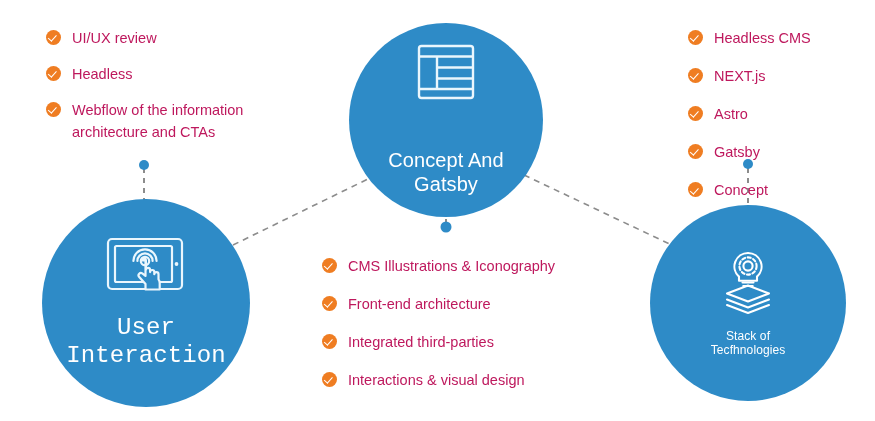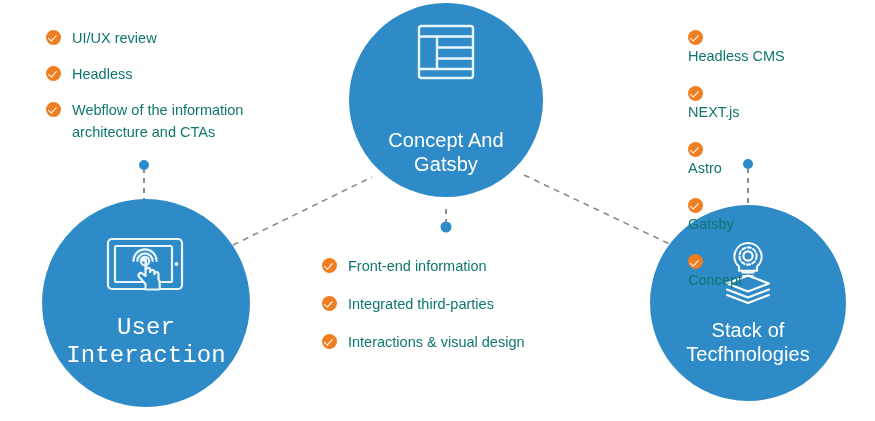--- a/index.html
+++ b/index.html
@@ -31,31 +31,31 @@
     line-height:0;
   }
   .node-label{
     color:#ffffff;
     text-align:center;
     font-weight:400;
     letter-spacing:.1px;
     line-height:1.18;
   }
 
-  #node-center{left:349px;top:3px;width:194px;height:194px;gap:34px;}
+  #node-center{left:349px;top:23px;width:194px;height:194px;gap:34px;}
   #node-center .node-icon{margin-bottom:14px;}
   #node-center .node-label{font-size:20px;}
 
   #node-left{left:42px;top:199px;width:208px;height:208px;}
   #node-left .node-icon{margin-bottom:16px;}
   #node-left .node-label{font-size:24px;font-family:Liberation Mono, monospace;}
 
   #node-right{left:650px;top:205px;width:196px;height:196px;}
   #node-right .node-icon{margin-bottom:14px;}
-  #node-right .node-label{font-size:20px;}
+  #node-right .node-label{font-size:12px;}
 
   
   .bullet-list{position:absolute;}
   .bullet-item{
     display:flex;
     align-items:flex-start;
     margin-bottom:14px;
   }
   .bullet-item:last-child{margin-bottom:0;}
   .check-icon{
@@ -70,29 +70,29 @@
   .check-icon::after{
     content:"";
     position:absolute;
     left:4px;top:3.4px;
     width:3.6px;height:6.6px;
     border:solid #ffffff;
     border-width:0 1.7px 1.7px 0;
     transform:rotate(42deg);
   }
   .bullet-text{
-    color:#0f766e;
+    color:#be185d;
     font-size:14.5px;
     line-height:1.52;
   }
 
   #list-left{left:46px;top:27px;width:262px;}
   #list-right{left:688px;top:27px;width:180px;}
   #list-bottom{left:322px;top:255px;width:300px;}
-  #list-right .bullet-item{margin-bottom:16px;flex-direction:column;}
+  #list-right .bullet-item{margin-bottom:16px;}
   #list-bottom .bullet-item{margin-bottom:16px;}
 </style>
 </head>
 <body>
 
 <div id="stage">
 
   <svg id="connectors" viewBox="0 0 875 421" width="875" height="421" aria-hidden="true">
 
     <line x1="144" y1="168" x2="144" y2="206" stroke="#8c8c8c" stroke-width="2" stroke-dasharray="5,5"></line>
@@ -216,21 +216,25 @@
     </div>
     <div class="bullet-item">
       <span class="check-icon"></span>
       <span class="bullet-text">Concept</span>
     </div>
   </div>
 
   <div class="bullet-list" id="list-bottom">
     <div class="bullet-item">
       <span class="check-icon"></span>
-      <span class="bullet-text">Front-end information</span>
+      <span class="bullet-text">CMS Illustrations &amp; Iconography</span>
+    </div>
+    <div class="bullet-item">
+      <span class="check-icon"></span>
+      <span class="bullet-text">Front-end architecture</span>
     </div>
     <div class="bullet-item">
       <span class="check-icon"></span>
       <span class="bullet-text">Integrated third-parties</span>
     </div>
     <div class="bullet-item">
       <span class="check-icon"></span>
       <span class="bullet-text">Interactions &amp; visual design</span>
     </div>
   </div>

